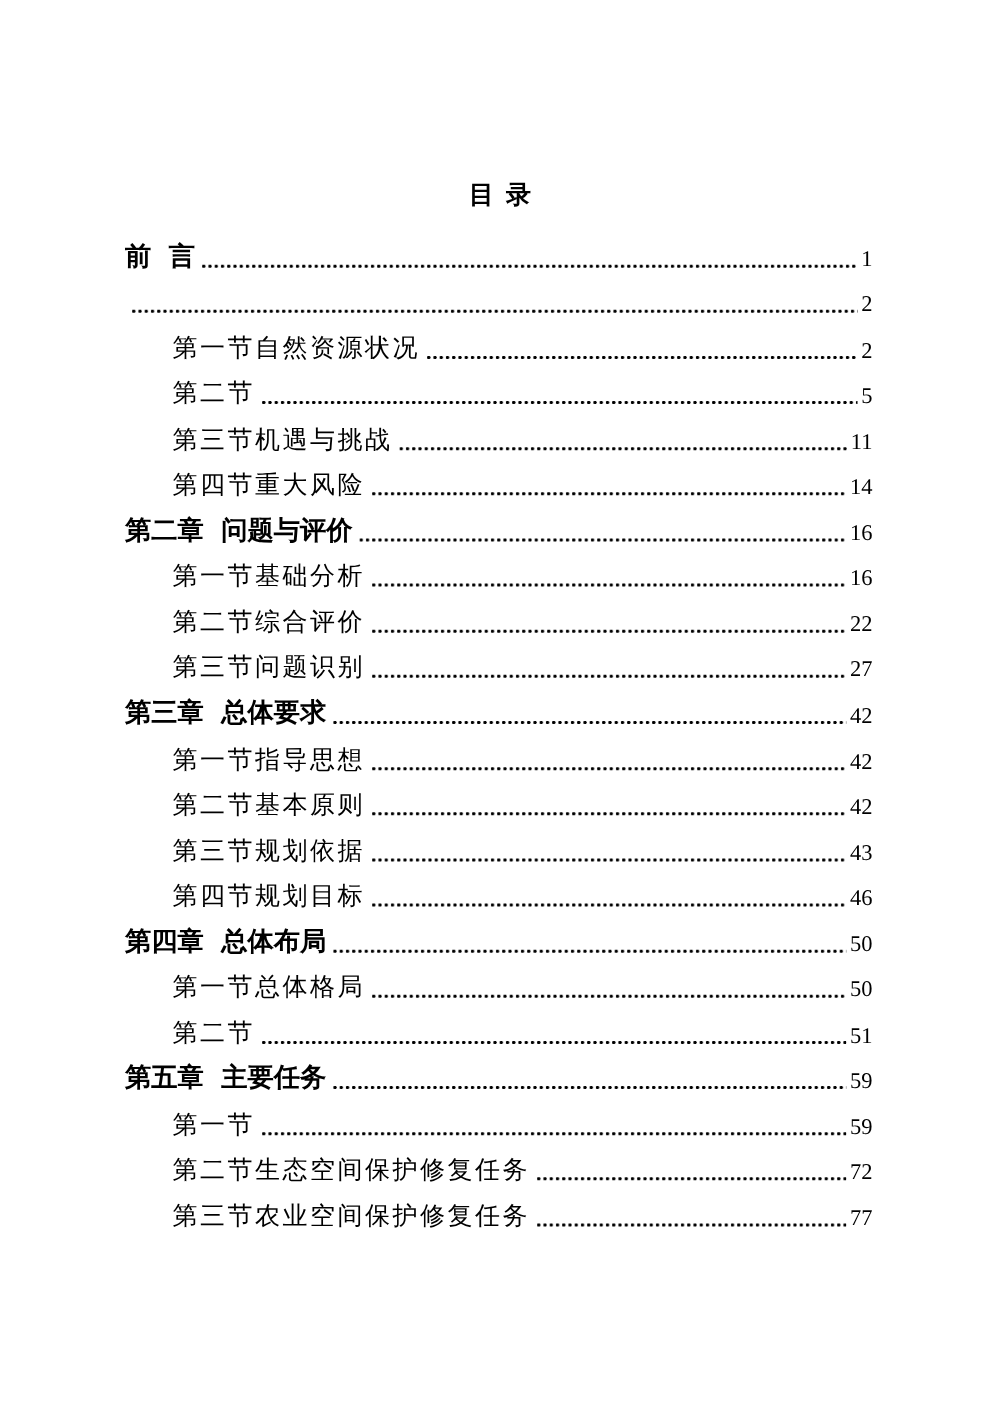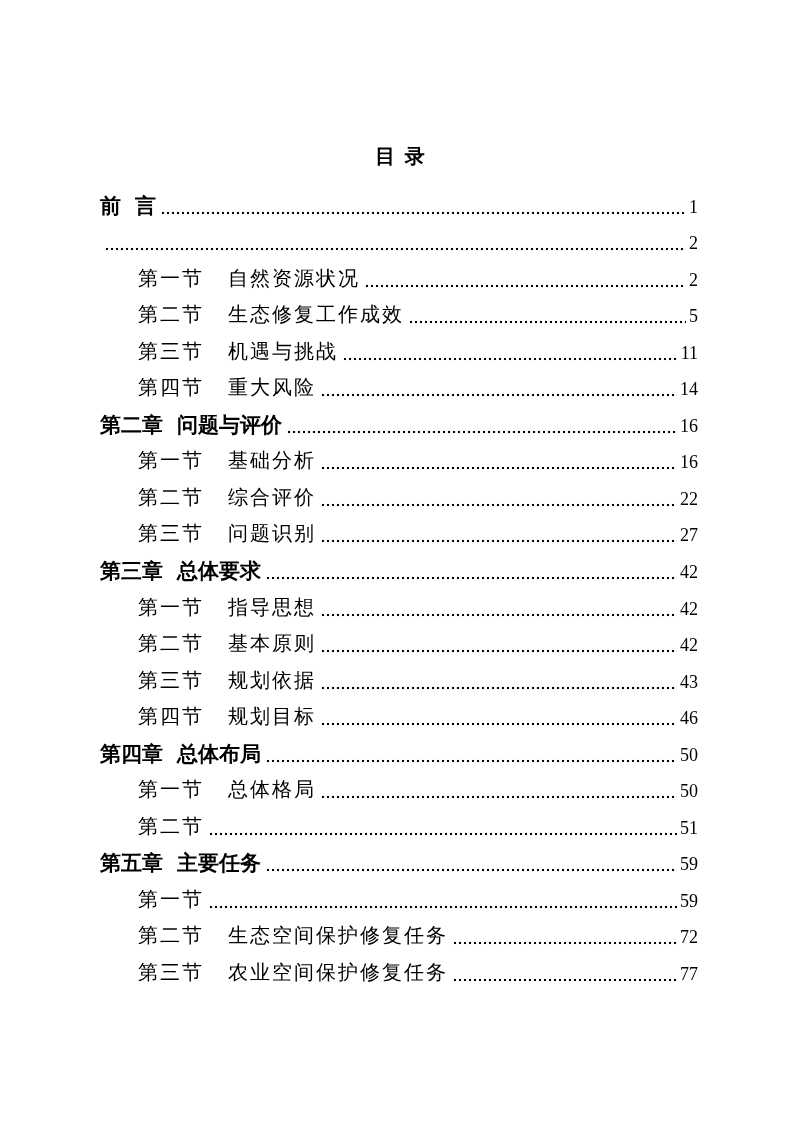--- a/index.html
+++ b/index.html
@@ -48,28 +48,28 @@
     align-items: flex-end;
   }
   .chapter .label {
     font-family: "Liberation Sans", sans-serif;
     font-weight: bold;
     font-size: 21px;
     line-height: 22px;
   }
   .chapter .part + .part { margin-left: 14px; }
   .section .label {
-    font-family: Liberation Mono, monospace;
+    font-family: Liberation Sans, sans-serif;
     font-weight: normal;
     font-size: 20px;
     line-height: 21px;
     letter-spacing: 2px;
     margin-left: 38px;
   }
-  .section .part + .part { margin-left: 24px; }
+  .section .part + .part { margin-left: 0; }
   .leader {
     flex: 1;
     height: 4px;
     margin: 0 3px 2px 5px;
     background-image: radial-gradient(circle at 2px 2px, #000000 1.1px, transparent 1.6px);
     background-size: 5px 4px;
     background-repeat: repeat-x;
     background-position: left bottom;
   }
   .pagenum {
@@ -101,21 +101,20 @@
         <span class="label">
           <span class="part">第一节</span>
           <span class="part">自然资源状况</span>
         </span>
         <span class="leader"></span>
         <span class="pagenum">2</span>
       </div>
       <div class="row section">
         <span class="label">
           <span class="part">第二节</span>
-          <span class="part">生态修复工作成效</span>
         </span>
         <span class="leader"></span>
         <span class="pagenum">5</span>
       </div>
       <div class="row section">
         <span class="label">
           <span class="part">第三节</span>
           <span class="part">机遇与挑战</span>
         </span>
         <span class="leader"></span>

